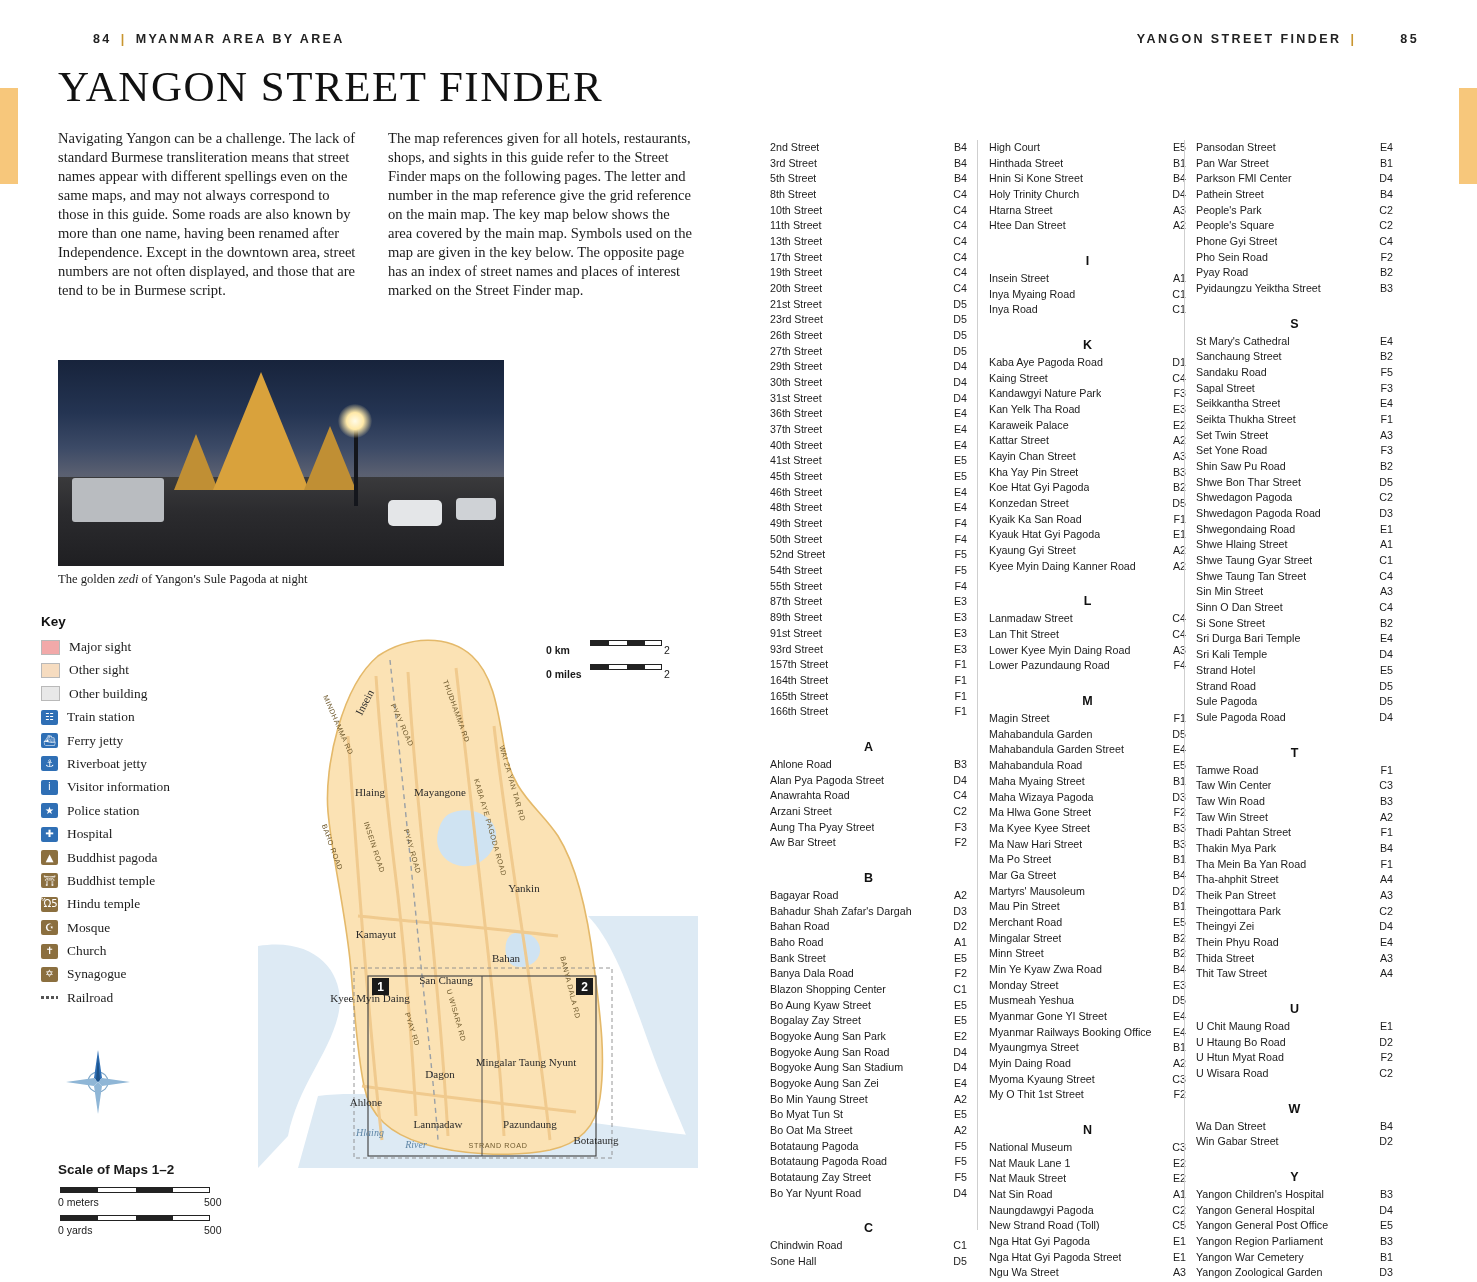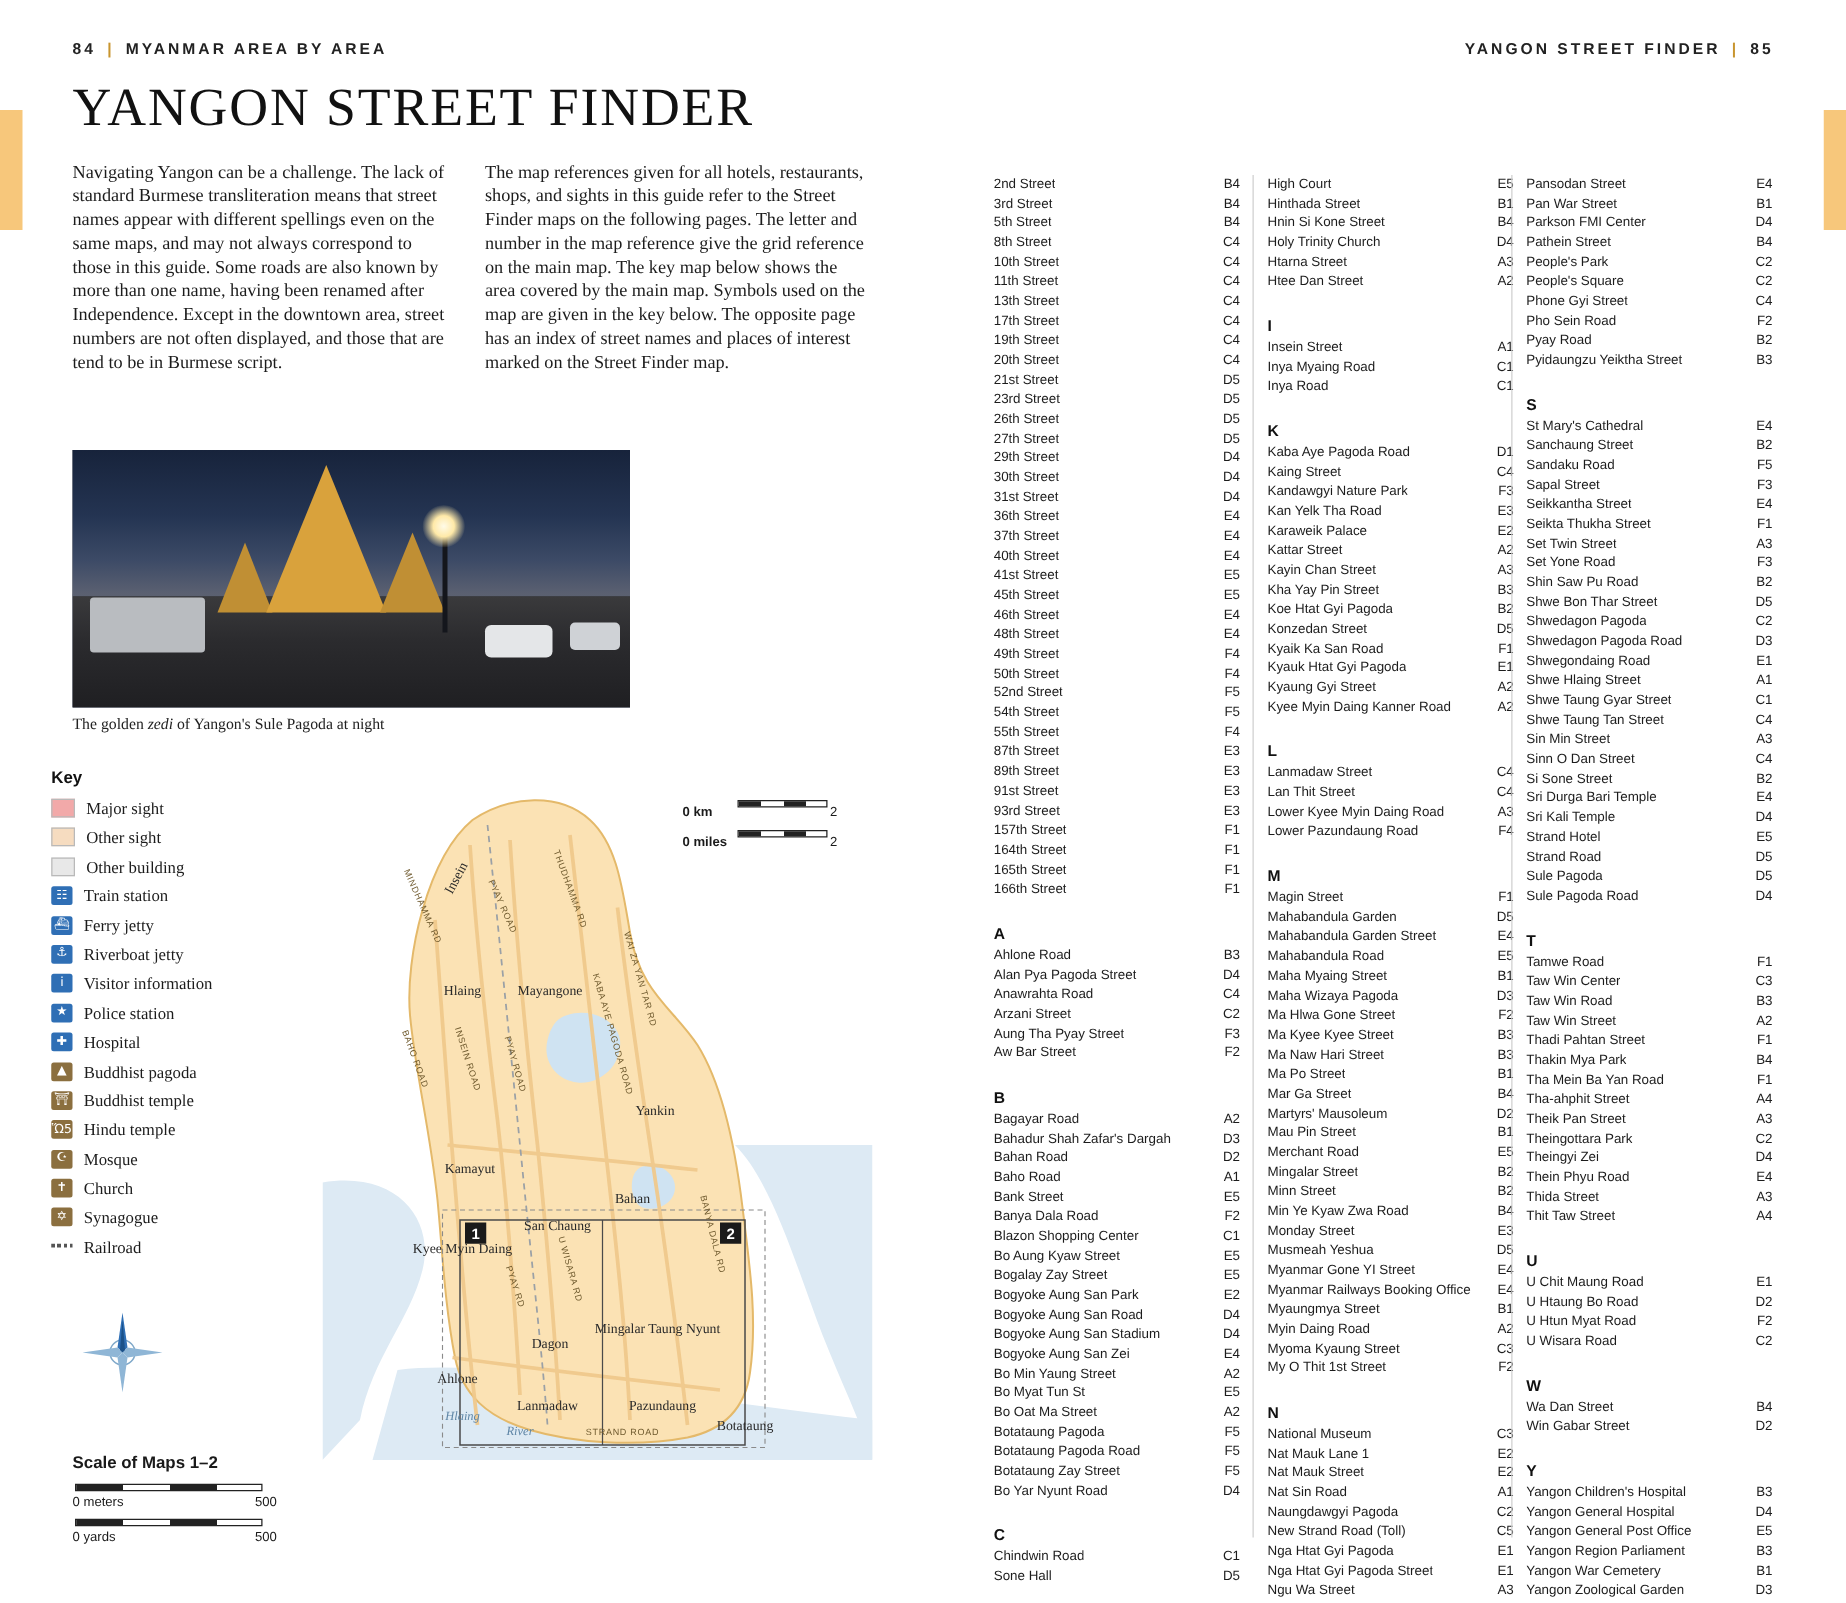--- a/index.html
+++ b/index.html
@@ -41,21 +41,21 @@
     color: #222;
   }
   .runhead-left { left: 58px; }
   .runhead-right { right: 58px; text-align: right; }
   .runhead .bar {
     display: inline-block;
     margin: 0 9px;
     color: #c8952f;
     font-weight: bold;
   }
-  .folio { font-weight: bold; }
+  .folio { font-weight: bold; margin-left: 35px; }
 
   
   .left-col {
     position: absolute;
     left: 58px;
     top: 62px;
     width: 640px;
   }
   h1.title {
     font-family: "Liberation Serif", serif;
@@ -151,21 +151,21 @@
     color: #222;
   }
   .caption i { font-style: italic; }
 
   
   .key-block { position: absolute; left: 41px; top: 614px; width: 230px; }
   .key-title {
     font-family: "Liberation Sans", sans-serif;
     font-size: 13.5px; font-weight: bold; margin-bottom: 10px; color: #111;
   }
-  .key-row { display: flex; align-items: flex-start; margin-bottom: 7.4px; }
+  .key-row { display: flex; align-items: center; margin-bottom: 7.4px; }
   .key-swatch {
     width: 17px; height: 13px; margin-right: 9px; flex: 0 0 17px;
     border: 1px solid #b9b9b9;
   }
   .key-ico {
     width: 17px; height: 15px; margin-right: 9px; flex: 0 0 17px;
     background: #2f6fb5; border-radius: 2px; position: relative;
     display: flex; align-items: center; justify-content: center;
     color: #fff; font-family: "DejaVu Sans", sans-serif; font-size: 10px; line-height: 1;
   }
@@ -220,22 +220,23 @@
   }
 
   
   .right-page { position: absolute; left: 795px; top: 62px; width: 620px; }
   h2.index-title {
     font-family: "Liberation Sans", sans-serif;
     font-size: 29px; font-weight: bold; margin: 0 0 26px 0; color: #111;
     letter-spacing: -0.2px;
   }
   .index-cols {
-    position: absolute; left: 795px; top: 140px; width: 622px; height: 1100px;
+    position: absolute; left: 770px; top: 140px; width: 622px; height: 1100px;
     display: flex;
+    text-align: center;
   }
   .idx-col { width: 207px; position: relative; }
   .idx-col .inner { width: 197px; }
   .idx-letter {
     font-family: "Liberation Sans", sans-serif;
     font-weight: bold; font-size: 12.5px; margin: 9px 0 3px 0; color: #111;
   }
   .idx-entry {
     display: flex; justify-content: space-between;
     font-size: 10.7px; line-height: 1.465; color: #1c1c1c;

